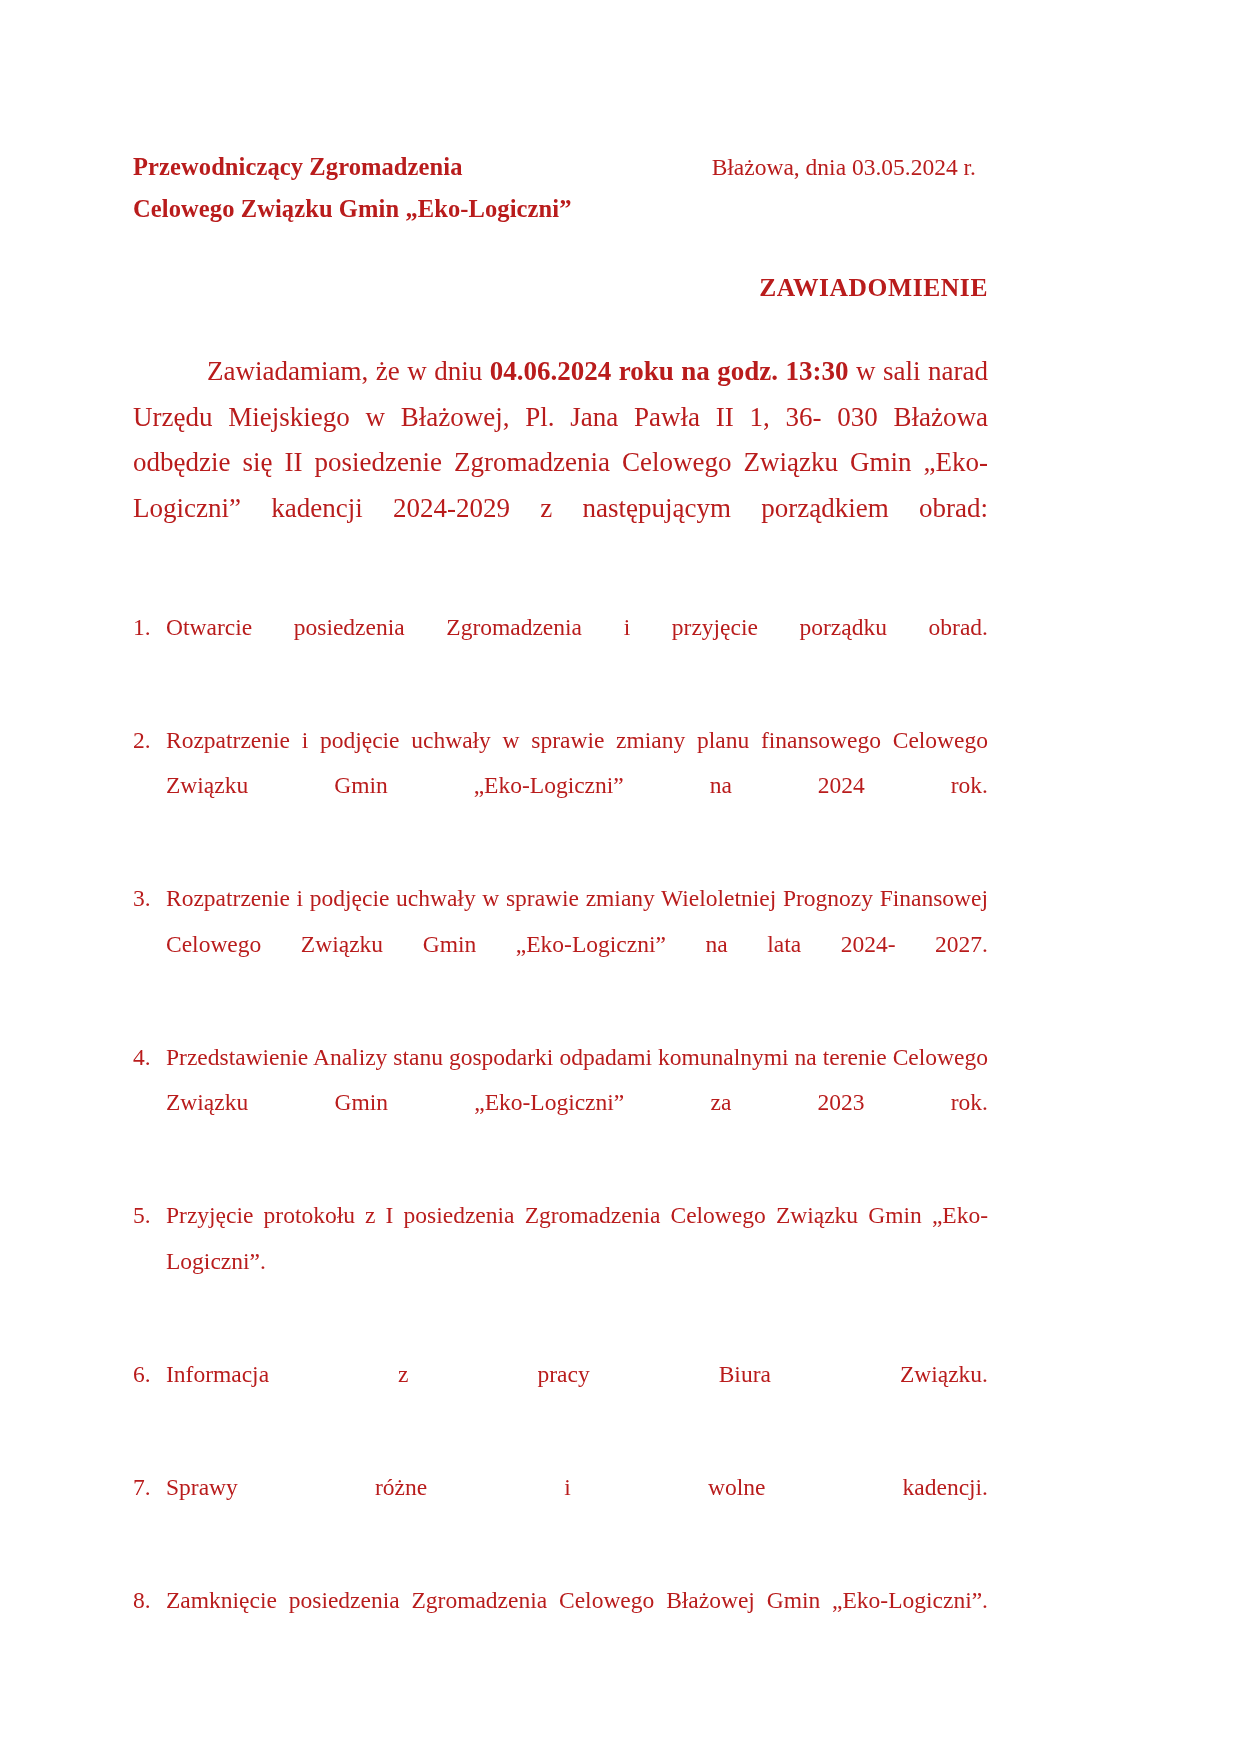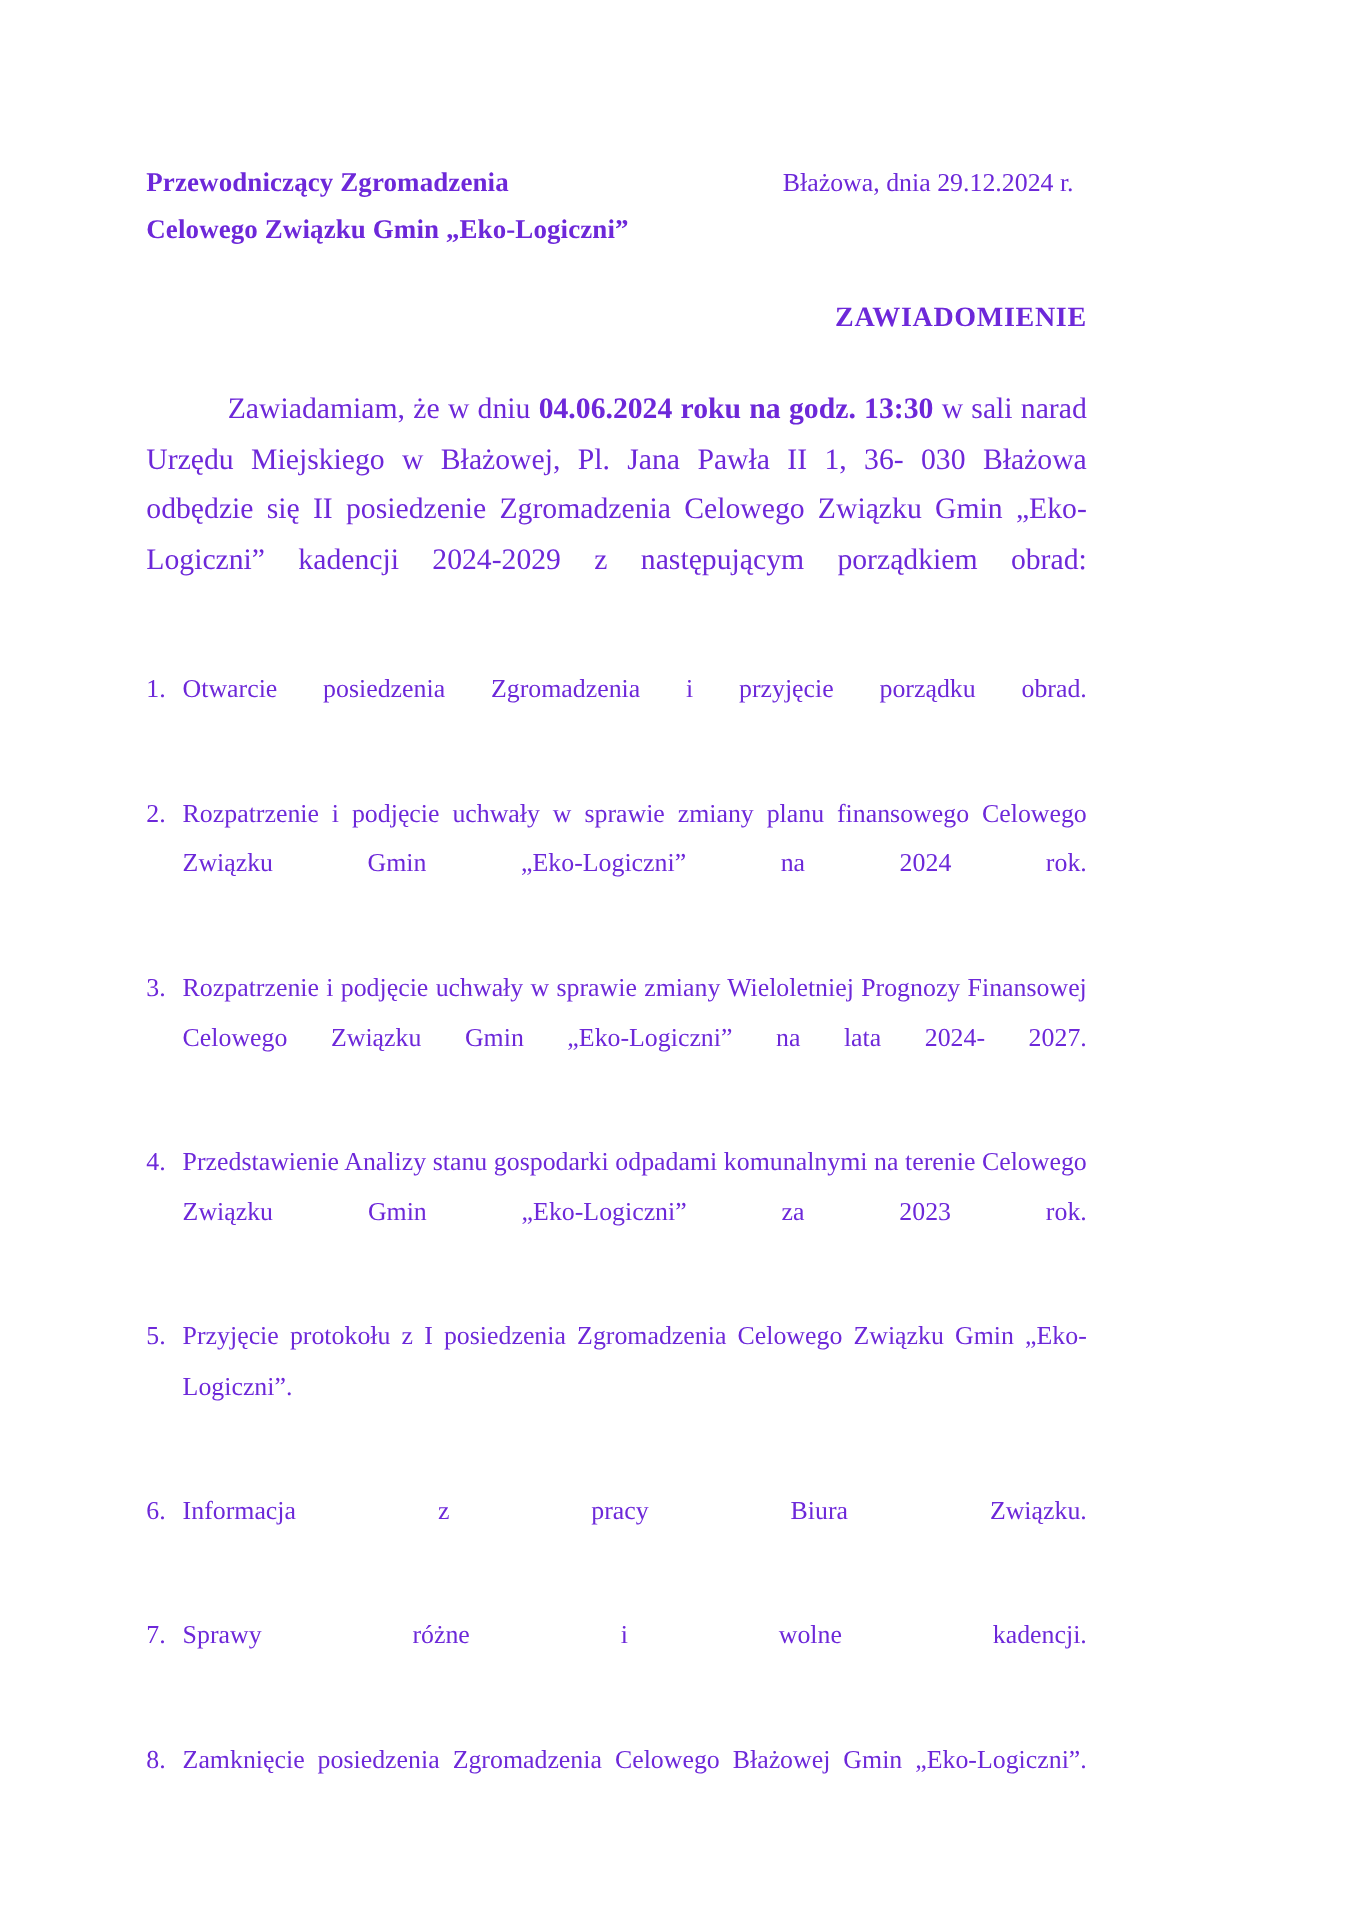--- a/index.html
+++ b/index.html
@@ -7,21 +7,21 @@
     padding: 0;
     background: #ffffff;
   }
   .page {
     position: relative;
     width: 1241px;
     height: 1755px;
     margin: 0 auto;
     background: #ffffff;
     font-family: "Liberation Serif", "DejaVu Serif", serif;
-    color: #6d28d9;
+    color: #b91c1c;
     box-sizing: border-box;
   }
   .content {
     position: absolute;
     left: 133px;
     top: 146px;
     width: 855px;
   }
 
   
@@ -112,21 +112,21 @@
 <body>
 
 <div class="page">
   <div class="content">
 
     <div class="header-row">
       <div class="header-left">
         <div>Przewodniczący Zgromadzenia</div>
         <div>Celowego Związku Gmin „Eko-Logiczni”</div>
       </div>
-      <div class="place-date">Błażowa, dnia 29.12.2024 r.</div>
+      <div class="place-date">Błażowa, dnia 03.05.2024 r.</div>
     </div>
 
 
     <div class="doc-title">ZAWIADOMIENIE</div>
 
     <p class="intro"><span>Zawiadamiam, że w dniu </span><b>04.06.2024 roku na godz. 13:30</b><span> w sali narad Urzędu Miejskiego w Błażowej, Pl. Jana Pawła II 1, 36- 030 Błażowa odbędzie się II posiedzenie Zgromadzenia Celowego Związku Gmin „Eko- Logiczni” kadencji 2024-2029 z następującym porządkiem obrad:</span></p>
 
     <ol class="agenda" id="agenda-list">
         <li>
           <span class="num">1.</span>

